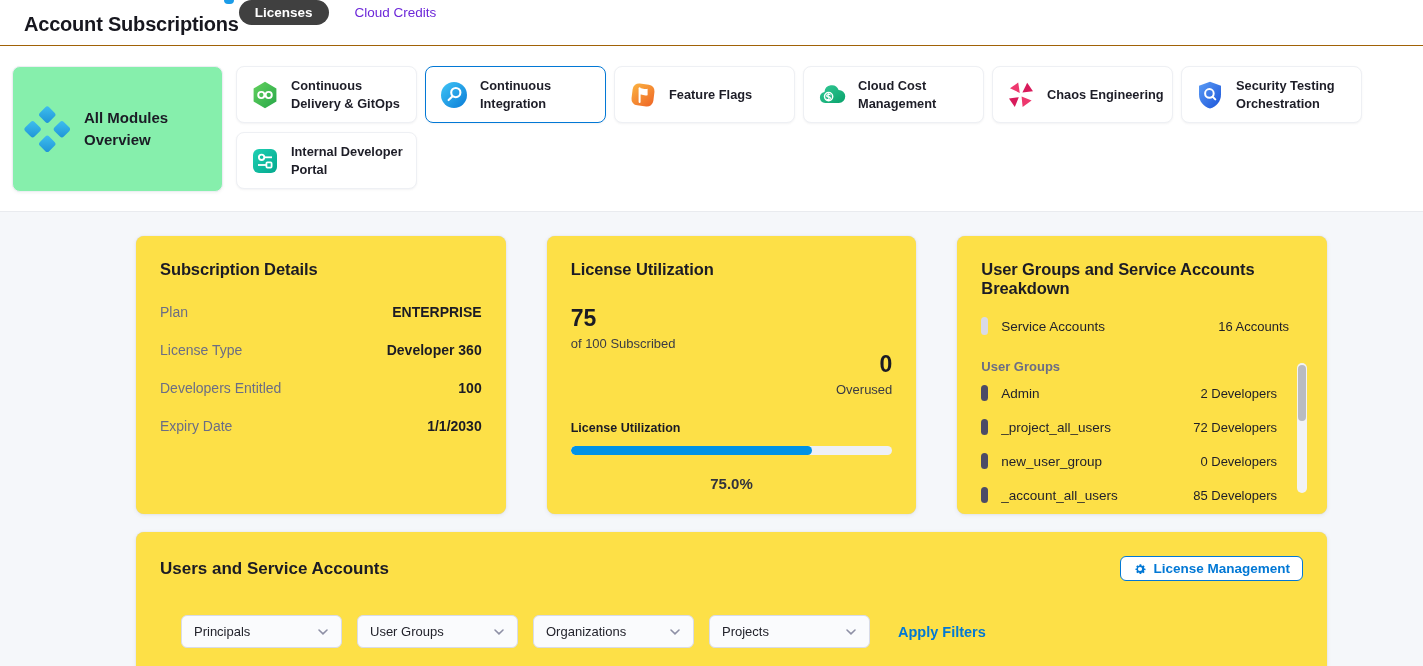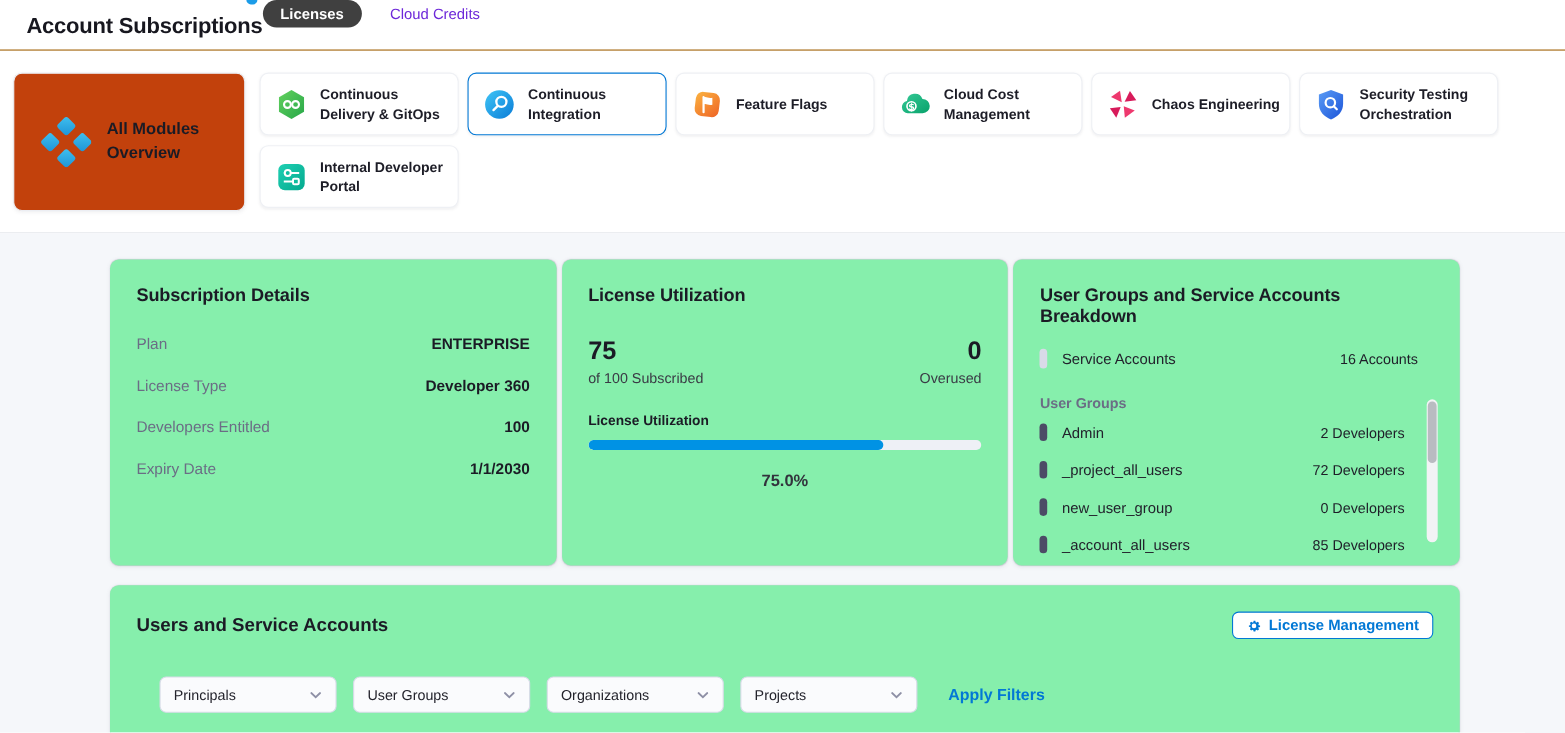--- a/index.html
+++ b/index.html
@@ -13,47 +13,47 @@
   .header-right { display:flex; align-items:center; gap:26px; align-self:flex-start; margin-top:-1px; height:27px; }
   .pill-btn { background:#404040; color:#fff; border:none; border-radius:999px; padding:5px 16px;
               font-size:13.5px; font-weight:600; font-family:inherit; cursor:pointer; }
   .link { color:#6d28d9; font-size:13.5px; font-weight:400; cursor:pointer; text-decoration:none; }
   .clipped-dot { position:absolute; left:224px; top:0; width:10px; height:4px; background:#1b9ce8;
                  border-radius:0 0 5px 5px; }
 
   
   .modules-band { padding:20px 12px; display:flex; gap:13px; background:#fff;
                   border-bottom:1px solid #e9ebef; box-shadow:0 2px 4px rgba(96,97,112,.06); height:166px; }
-  .overview-tile { width:211px; height:126px; background:#c2410c; border:1px solid #eceef3; border-radius:8px;
-                   display:flex; align-items:center; gap:14px; padding:0 24px; cursor:pointer;
+  .overview-tile { width:211px; height:126px; background:#86efac; border:1px solid #eceef3; border-radius:8px;
+                   display:flex; align-items:center; gap:14px; padding:0 11px; cursor:pointer;
                    box-shadow:0 1px 3px rgba(96,97,112,.08); flex:none; }
   .overview-label { font-size:15px; font-weight:700; color:#1b1b25; line-height:1.45; }
   .tiles-wrap { flex:1; display:flex; flex-wrap:wrap; gap:9px 8px; align-content:flex-start; }
   .tile { width:181px; height:57px; background:#fff; border:1px solid #eef0f4; border-radius:8px;
           display:flex; align-items:center; gap:11px; padding-left:13px; cursor:pointer;
           box-shadow:0 1px 2px rgba(96,97,112,.08); }
   .tile.selected { border:1.6px solid #0278d5; }
   .tile-label { font-size:12.8px; font-weight:600; color:#1d1d27; line-height:1.35; width:122px; }
   .tile-icon { flex:none; display:flex; }
 
   
   .main { background:#f5f7fa; height:454px; padding:24px 96px 0 100px; overflow:hidden; }
   .cards-row { display:flex; gap:5px; }
-  .card { background:#86efac; border-radius:8px; padding:24px; height:278px; flex:1;
-          box-shadow:0 0 1px rgba(40,41,61,.18), 0 1px 4px rgba(96,97,112,.12); position:relative; }
+  .card { background:#fde047; border-radius:8px; padding:24px; height:278px; flex:1;
+          box-shadow:0 0 1px rgba(40,41,61,.18), 0 1px 4px rgba(96,97,112,.12); position:relative;margin-left:36px; }
   .card-title { font-size:16.5px; font-weight:700; color:#1b1b25; letter-spacing:-.1px; }
 
   
   .kv-rows { margin-top:25px; }
   .kv-row { display:flex; justify-content:space-between; align-items:center; margin-bottom:22px;gap:44px; }
   .kv-label { font-size:14px; color:#6b6d85; }
   .kv-value { font-size:14px; font-weight:700; color:#1b1b25; }
 
   
-  .stats-row { margin-top:26px; display:flex; justify-content:space-between; }
+  .stats-row { margin-top:26px; display:flex; justify-content:center;flex-direction:column; }
   .stat-num { font-size:23px; font-weight:700; color:#1b1b25; }
   .stat-cap { font-size:13px; color:#3a3b45; margin-top:4px; }
   .stat-right { text-align:right; }
   .bar-label { margin-top:24px; font-size:12.5px; font-weight:700; color:#1b1b25; }
   .progress-track { margin-top:11px; height:9px; border-radius:5px; background:#eef0f6; overflow:hidden; }
   .progress-fill { height:100%; border-radius:5px; background:#0092e4; }
   .percent-label { margin-top:20px; font-size:15px; font-weight:600; color:#32333c;text-align:center; }
 
   
   .bd-row { display:flex; align-items:center; margin-top:19px; padding-right:14px; }

